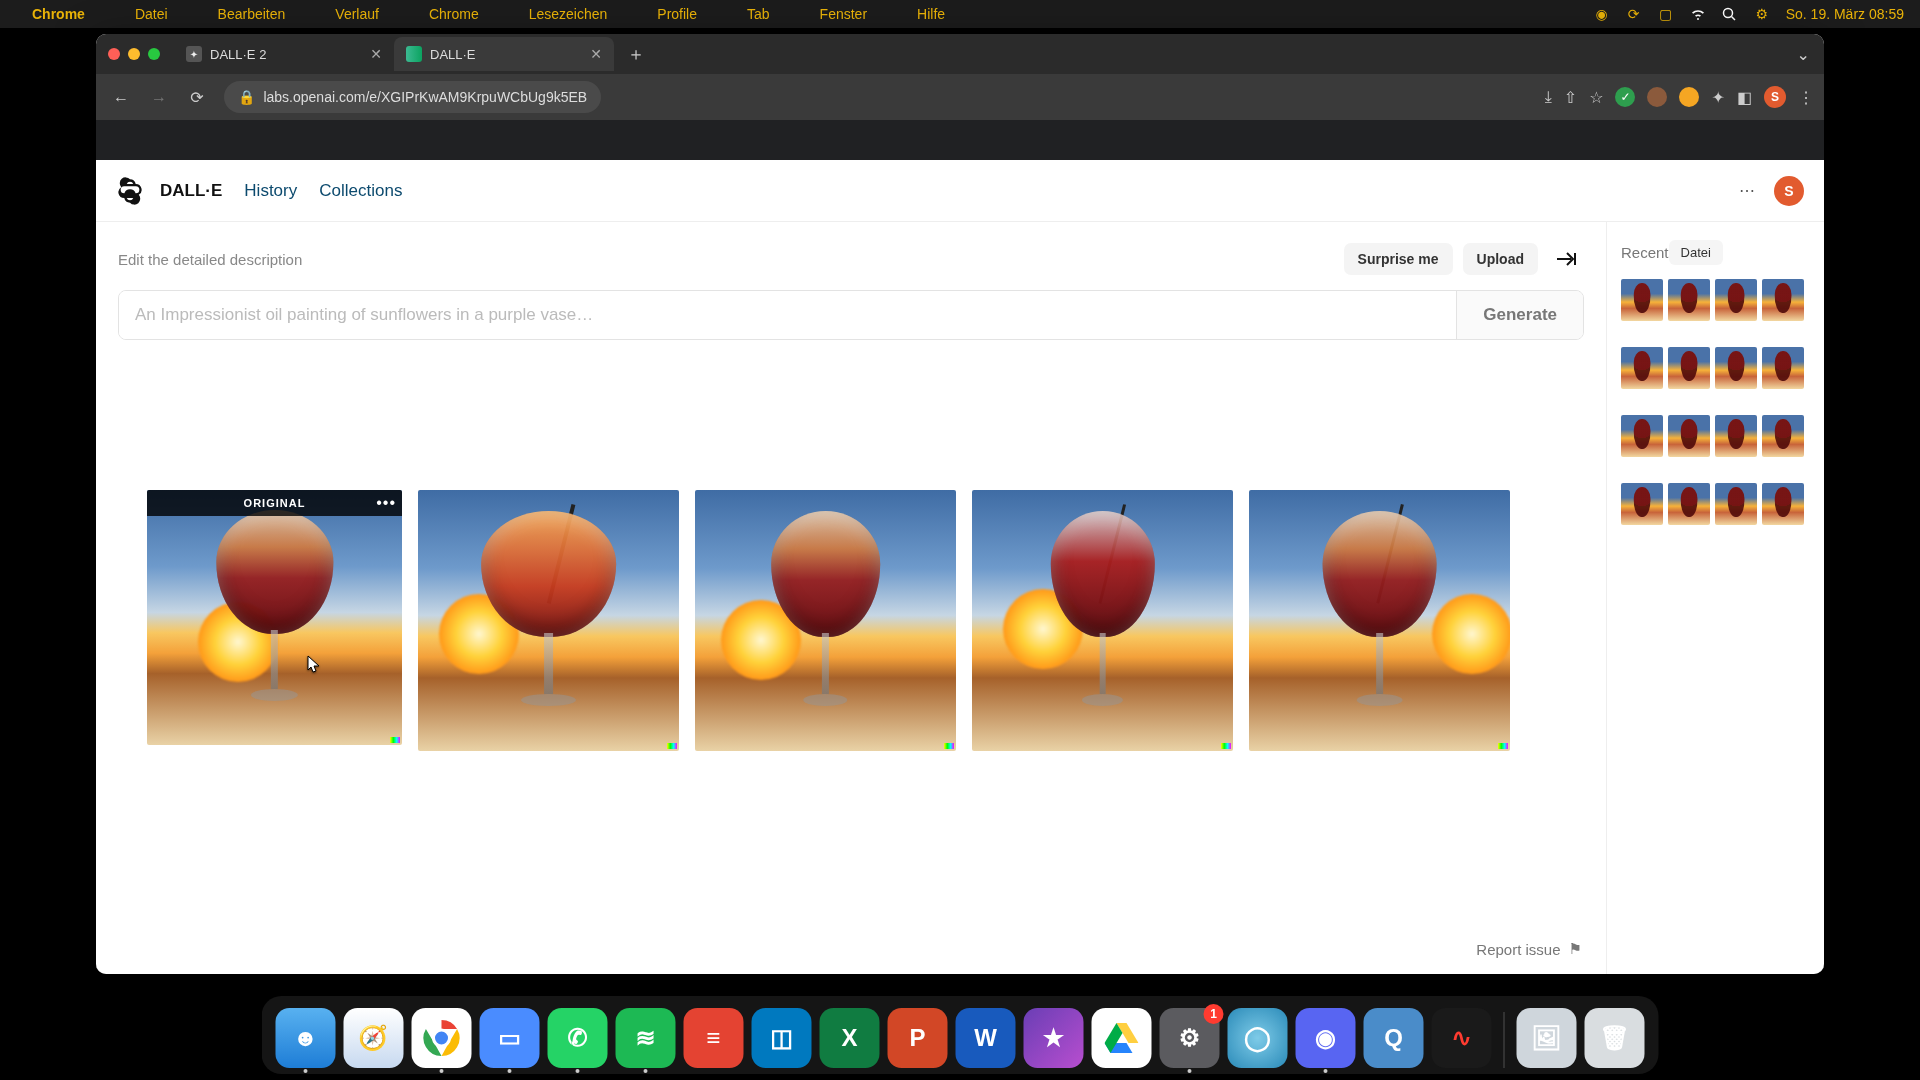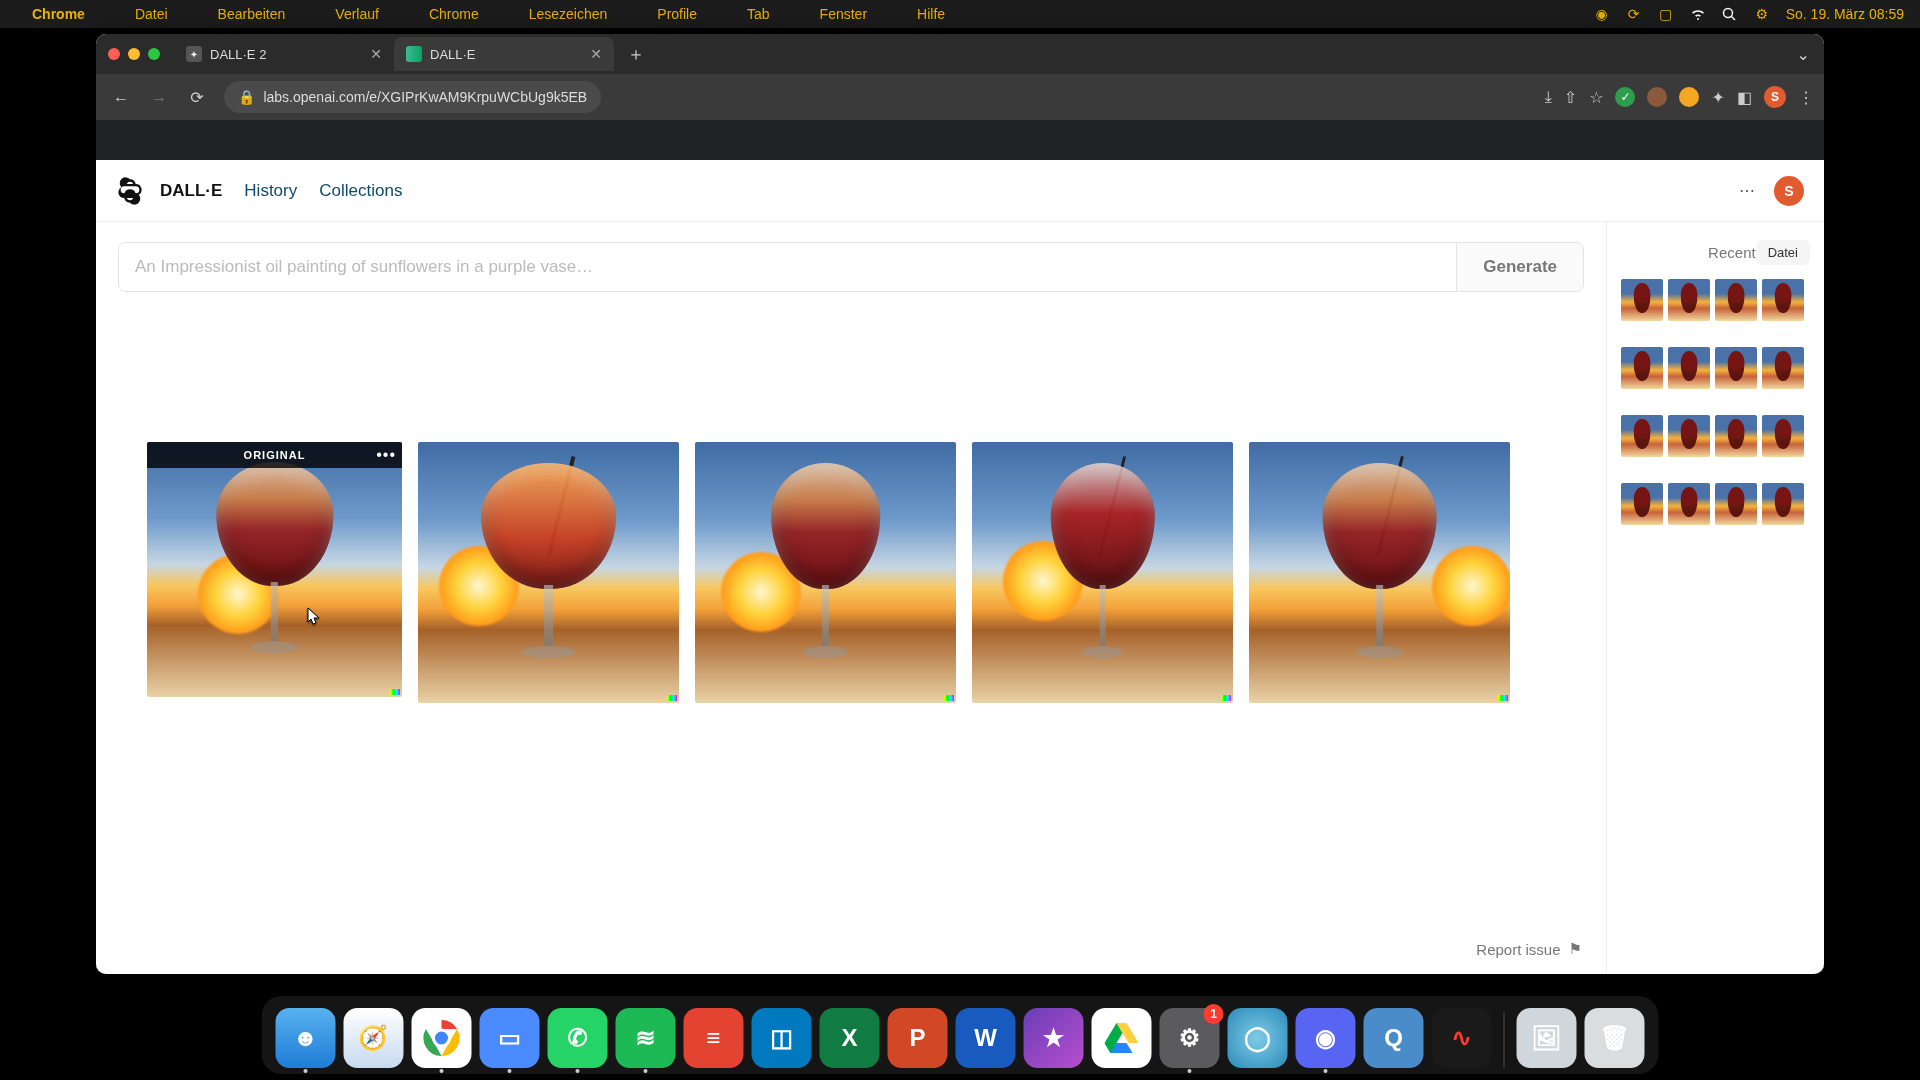--- a/index.html
+++ b/index.html
@@ -45,21 +45,21 @@
 .logo svg { width: 28px; height: 28px; }
 .nav-link { font-size: 17px; font-weight: 700; margin-right: 22px; color: #111; cursor: pointer; }
 .nav-link.secondary { font-weight: 500; color: #0c4a6e; }
 .header .spacer { flex: 1; }
 .more-btn { width: 30px; height: 30px; display:flex;align-items:center;justify-content:center; color:#555; margin-right: 12px; border-radius: 6px; }
 .user-avatar { width: 30px; height: 30px; border-radius: 50%; background: #e25b2f; color:#fff; display:flex;align-items:center;justify-content:center; font-weight:600; font-size: 14px;}
 
 .content { flex: 1; display: flex; }
 .main { flex: 1; padding: 20px 22px; display: flex; flex-direction: column; position: relative; }
 .sidebar { width: 218px; border-left: 1px solid #eee; padding: 18px 14px; }
-.sidebar-head { display: flex; align-items: center; justify-content: flex-end; margin-bottom: 14px; }
+.sidebar-head { display: flex; align-items: center; justify-content: flex-start; margin-bottom: 14px; }
 .sidebar-head .title { color: #777; font-size: 15px; }
 .clear-btn { background: #f5f5f5; border: none; border-radius: 6px; padding: 5px 12px; font-size: 13px; color: #333; font-weight: 500; cursor: pointer; }
 .recent-grid { display: grid; grid-template-columns: repeat(4, 42px); gap: 5px; row-gap: 26px; }
 .recent-grid .thumb { width: 42px; height: 42px; border-radius: 2px; background: linear-gradient(180deg,#4a72a8 0%,#4a72a8 35%,#f6b23a 55%,#c8643a 70%,#f2d7a0 100%); position:relative; cursor:pointer; }
 .recent-grid .thumb::after { content:""; position:absolute; left:50%; top:10%; width:40%; height:70%; transform:translateX(-50%); background: radial-gradient(circle at 50% 30%, rgba(120,20,20,0.9) 0%, rgba(120,20,20,0.9) 45%, transparent 46%), linear-gradient(180deg, rgba(120,20,20,0.9) 40%, rgba(80,10,10,0.9) 60%); border-radius: 50% 50% 45% 45% / 40% 40% 60% 60%; }
 
 .action-row { display: flex; align-items: center; margin-bottom: 14px; }
 .edit-label { color: #888; font-size: 15px; }
 .action-row .spacer { flex: 1; }
 .chip-btn { background: #f4f4f4; border: none; border-radius: 7px; padding: 8px 14px; font-size: 14px; font-weight: 600; color: #333; margin-left: 10px; cursor: pointer; }
@@ -191,20 +191,31 @@
         <span class="nav-link secondary">History</span>
         <span class="nav-link secondary">Collections</span>
         <div class="spacer"></div>
         <div class="more-btn">⋯</div>
         <div class="user-avatar">S</div>
       </div>
 
       <div class="content">
         <div class="main">
 
+          <div class="action-row">
+            <span class="edit-label">Edit the detailed description</span>
+            <div class="spacer"></div>
+            <button class="chip-btn">Surprise me</button>
+            <button class="chip-btn">Upload</button>
+            <div class="arrow-btn">
+              <svg width="20" height="16" viewBox="0 0 20 16">
+                  <path d="M0 8h14M10 2l6 6-6 6M18 2v12" stroke="#111" stroke-width="2" fill="none"></path>
+                </svg>
+            </div>
+          </div>
 
           <div class="prompt-box">
             <input type="text" placeholder="An Impressionist oil painting of sunflowers in a purple vase…" style="">
             <button class="gen-btn">Generate</button>
           </div>
 
           <div class="image-row">
             <div class="img-card original">
               <div class="orig-badge">ORIGINAL</div>
               <div class="card-more">•••</div>

